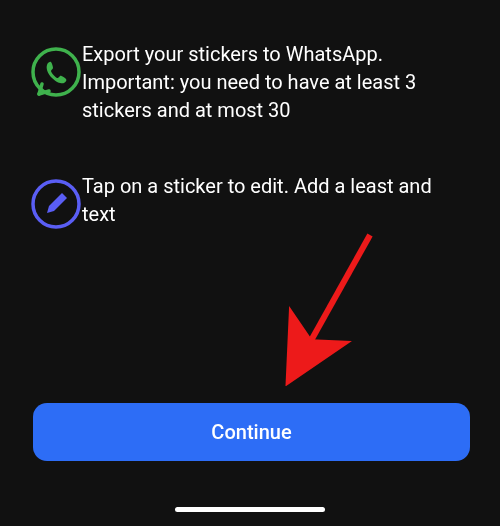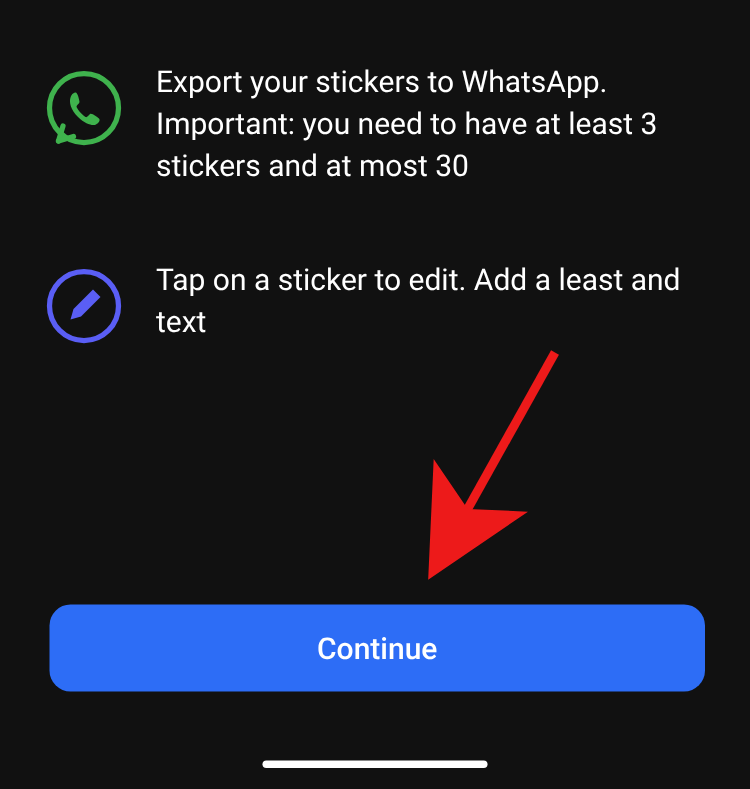--- a/index.html
+++ b/index.html
@@ -15,21 +15,20 @@
       color: #ffffff;
       position: relative;
       overflow: hidden;
     }
     .content {
       padding: 40px 30px 0 30px;
     }
     .info-row {
       display: flex;
       align-items: flex-start;
-      gap: 22px;
       margin-bottom: 48px;
     }
     .icon-wrapper {
       flex-shrink: 0;
       width: 52px;
       height: 52px;
       display: flex;
       align-items: center;
       justify-content: center;
       margin-top: 6px;

